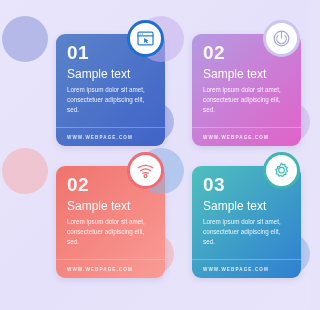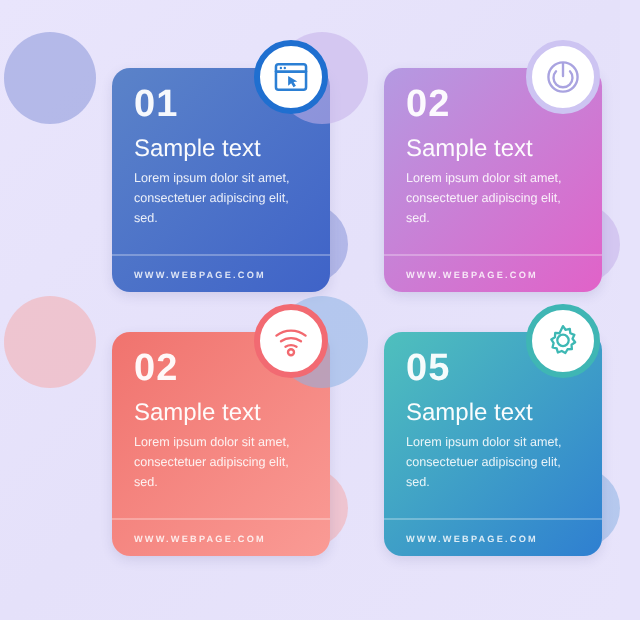--- a/index.html
+++ b/index.html
@@ -216,21 +216,21 @@
         <circle cx="12" cy="19.1" r="1.9"></circle>
       </svg>
     </div>
   </div>
 
   <div class="card-slot slot-3">
     <div class="blob blob-tl" style="background: rgba(140, 178, 228, 0.55);"></div>
     <div class="blob blob-br" style="background: rgba(140, 178, 228, 0.55);"></div>
     <div class="card" style="background: linear-gradient(135deg, rgb(79, 192, 189) 0%, rgb(47, 127, 209) 100%);">
       <div class="card-inner">
-        <div class="card-number">05</div>
+        <div class="card-number">03</div>
         <div class="card-title">Sample text</div>
         <div class="card-desc">Lorem ipsum dolor sit amet, consectetuer adipiscing elit, sed.</div>
       </div>
       <div class="card-footer">
         <span class="card-url">WWW.WEBPAGE.COM</span>
       </div>
     </div>
     <div class="icon-badge">
       <div class="ring" style="border-color: rgb(63, 182, 180);"></div>
       <svg viewBox="0 0 24 24" fill="none" stroke="#3db8b4" stroke-width="1.45" stroke-linejoin="round">

